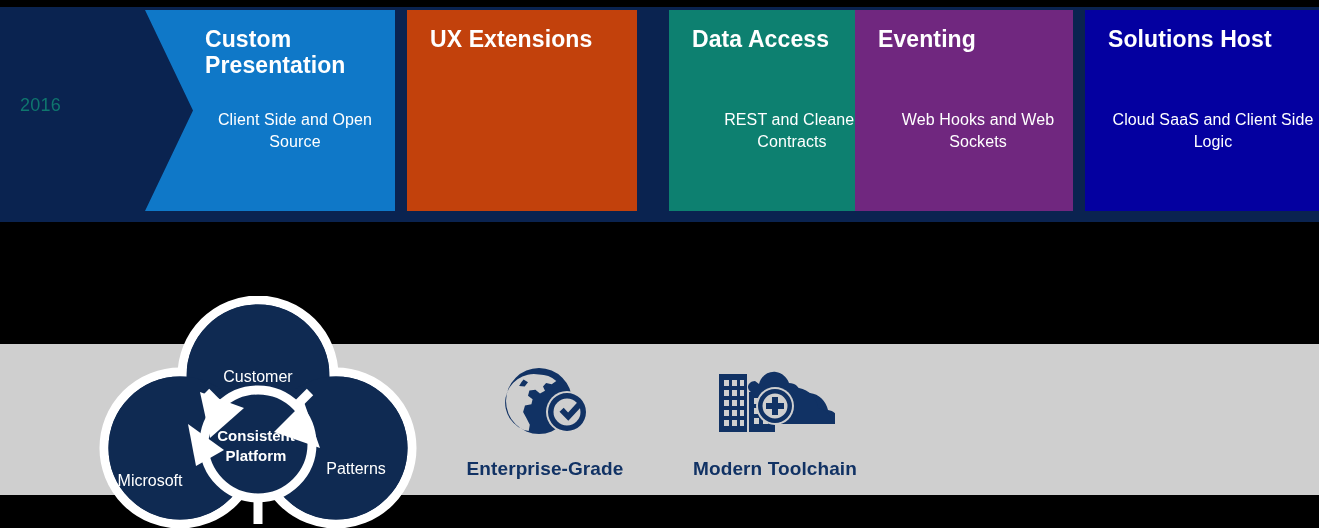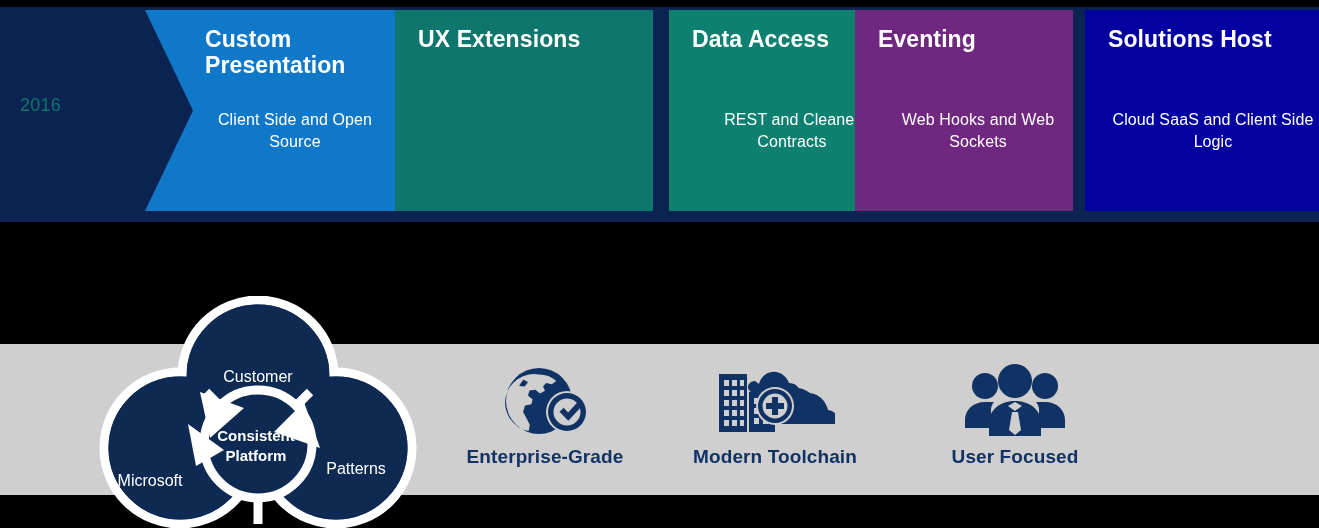--- a/index.html
+++ b/index.html
@@ -46,21 +46,21 @@
     clip-path: polygon(0 0, 20.5% 0, 20.5% 0, 100% 0, 100% 100%, 20.5% 100%, 0 100%, 19% 50%);
   }
   
   .chev {
     clip-path: polygon(0% 0%, 100% 0%, 100% 100%, 0% 100%, 19.2% 50%);
   }
   .panel {
     position:absolute;
     top:0; height:201px;
   }
-  .p-ux   { left:395px;  width:258px;  background:#0f766e; }
+  .p-ux   { left:407px;  width:230px;  background:#c2410c; }
   .p-data { left:625px;  width:230px;  background:#0d8070;margin-left:44px; }
   .p-evt  { left:855px;  width:218px;  background:#70277f; }
   .p-sol  { left:1085px; width:270px;  background:#0400a0; }
 
   .panel-title, .chev-title {
     position:absolute;
     left:60px;
     top:17px;
     font-size:23px;
     font-weight:700;
@@ -105,21 +105,21 @@
   .feature {
     position:absolute;
     text-align:center;
     width:230px;
   }
   .f-ent { left:430px; top:362px; }
   .f-mod { left:660px; top:362px; }
   .f-usr { left:900px; top:362px; }
   .feature .ficon { height:78px; display:flex; align-items:center; justify-content:center; }
   .feature .flabel {
-    margin-top:6px;
+    margin-top:18px;
     font-size:19px;
     font-weight:bold;
     color:#113264;
     letter-spacing:0.1px;
     white-space:nowrap;
   }
 </style>
 </head>
 <body>
 
@@ -258,35 +258,14 @@
           <circle cx="60" cy="44" r="19" fill="#cfcfcf"></circle>
           <path d="M60 27a17 17 0 1 0 0 34 17 17 0 0 0 0-34zm0 4.5A12.5 12.5 0 1 1 47.5 44 12.5 12.5 0 0 1 60 31.5z"></path>
           <rect x="57" y="35" width="6" height="18"></rect>
           <rect x="51" y="41" width="18" height="6"></rect>
         </g>
       </svg>
     </div>
     <div class="flabel">Modern Toolchain</div>
   </div>
 
-  <div class="feature f-usr">
-    <div class="ficon">
-      <svg width="104" height="78" viewBox="0 0 104 78">
-        <g fill="#113264">
-
-          <circle cx="22" cy="24" r="13"></circle>
-          <path d="M22 40c-12 0-20 8-20 18v8h26V48c0-3 1-6 3-8-3 0-6 0-9 0z"></path>
-
-          <circle cx="82" cy="24" r="13"></circle>
-          <path d="M82 40c12 0 20 8 20 18v8H76V48c0-3-1-6-3-8 3 0 6 0 9 0z"></path>
-
-          <circle cx="52" cy="19" r="17"></circle>
-          <path d="M52 39c-16 0-26 10-26 22v13h52V61c0-12-10-22-26-22z"></path>
-
-          <path d="M52 40l-7 4 7 5 7-5z" fill="#cfcfcf"></path>
-          <path d="M49 50h6l3 18-6 5-6-5z" fill="#cfcfcf"></path>
-        </g>
-      </svg>
-    </div>
-    <div class="flabel">User Focused</div>
-  </div>
 
 </div>
 
 </body></html>

